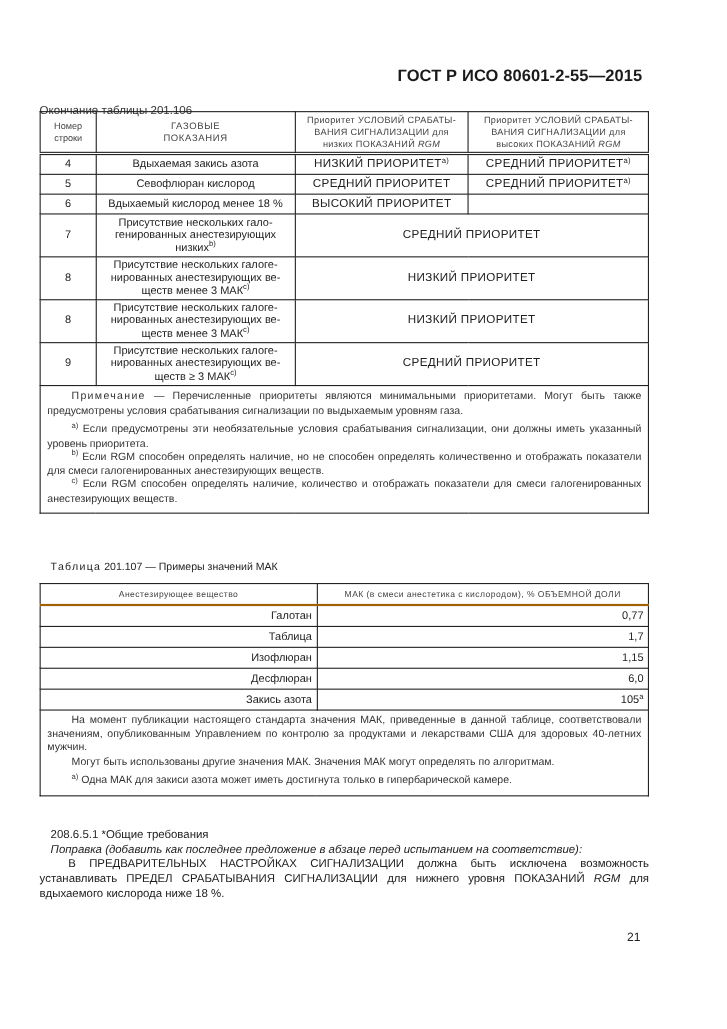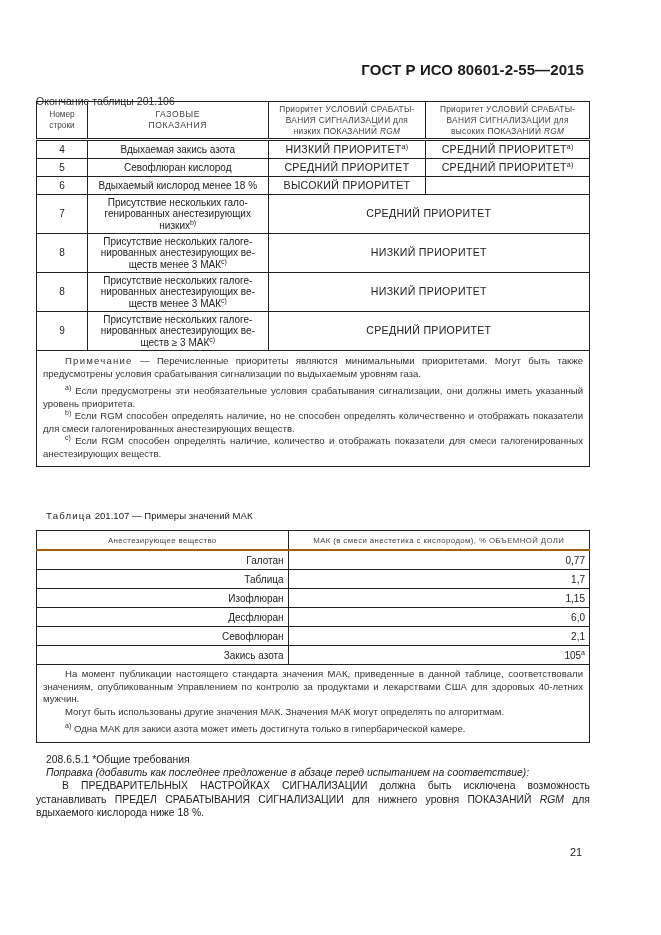--- a/index.html
+++ b/index.html
@@ -149,24 +149,20 @@
       </tr>
     <tr>
         <td>Изофлюран</td>
         <td>1,15</td>
       </tr>
     <tr>
         <td>Десфлюран</td>
         <td>6,0</td>
       </tr>
     <tr>
-        <td>Севофлюран</td>
-        <td>2,1</td>
-      </tr>
-    <tr>
         <td>Закись азота</td>
         <td><span>105</span><sup>a</sup></td>
       </tr>
     <tr>
       <td colspan="2" class="notes">
         <p>На момент публикации настоящего стандарта значения МАК, приведенные в данной таблице, соответствовали значениям, опубликованным Управлением по контролю за продуктами и лекарствами США для здоровых 40-летних мужчин.</p>
         <p>Могут быть использованы другие значения МАК. Значения МАК могут определять по алгоритмам.</p>
         <p class="gap"><sup>a)</sup><span> Одна МАК для закиси азота может иметь достигнута только в гипербарической камере.</span></p>
       </td>
     </tr>

